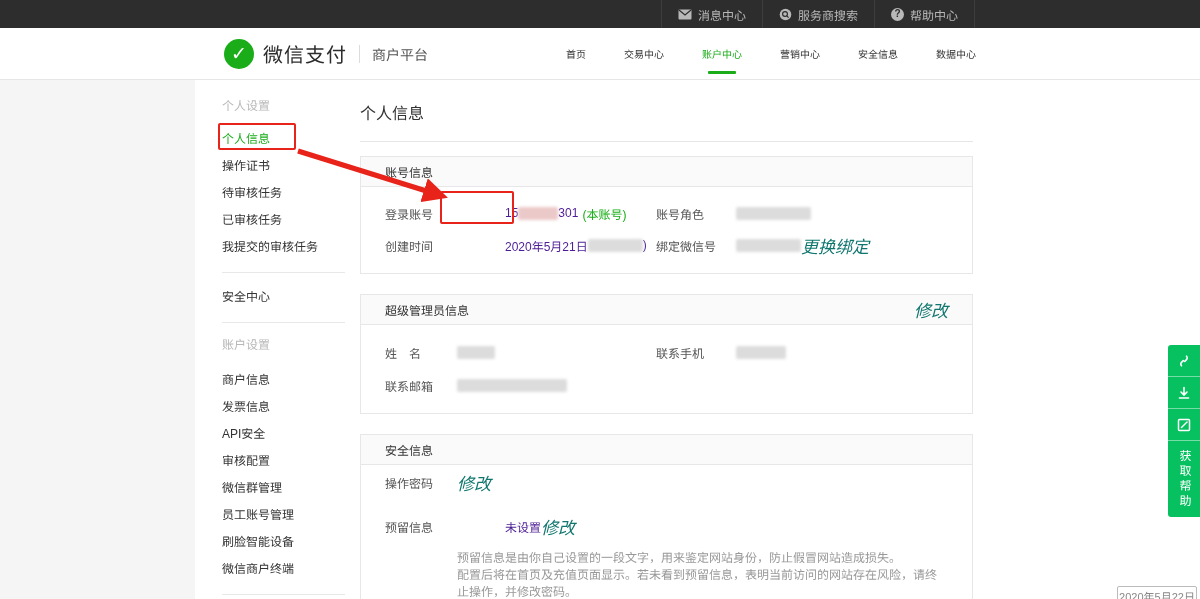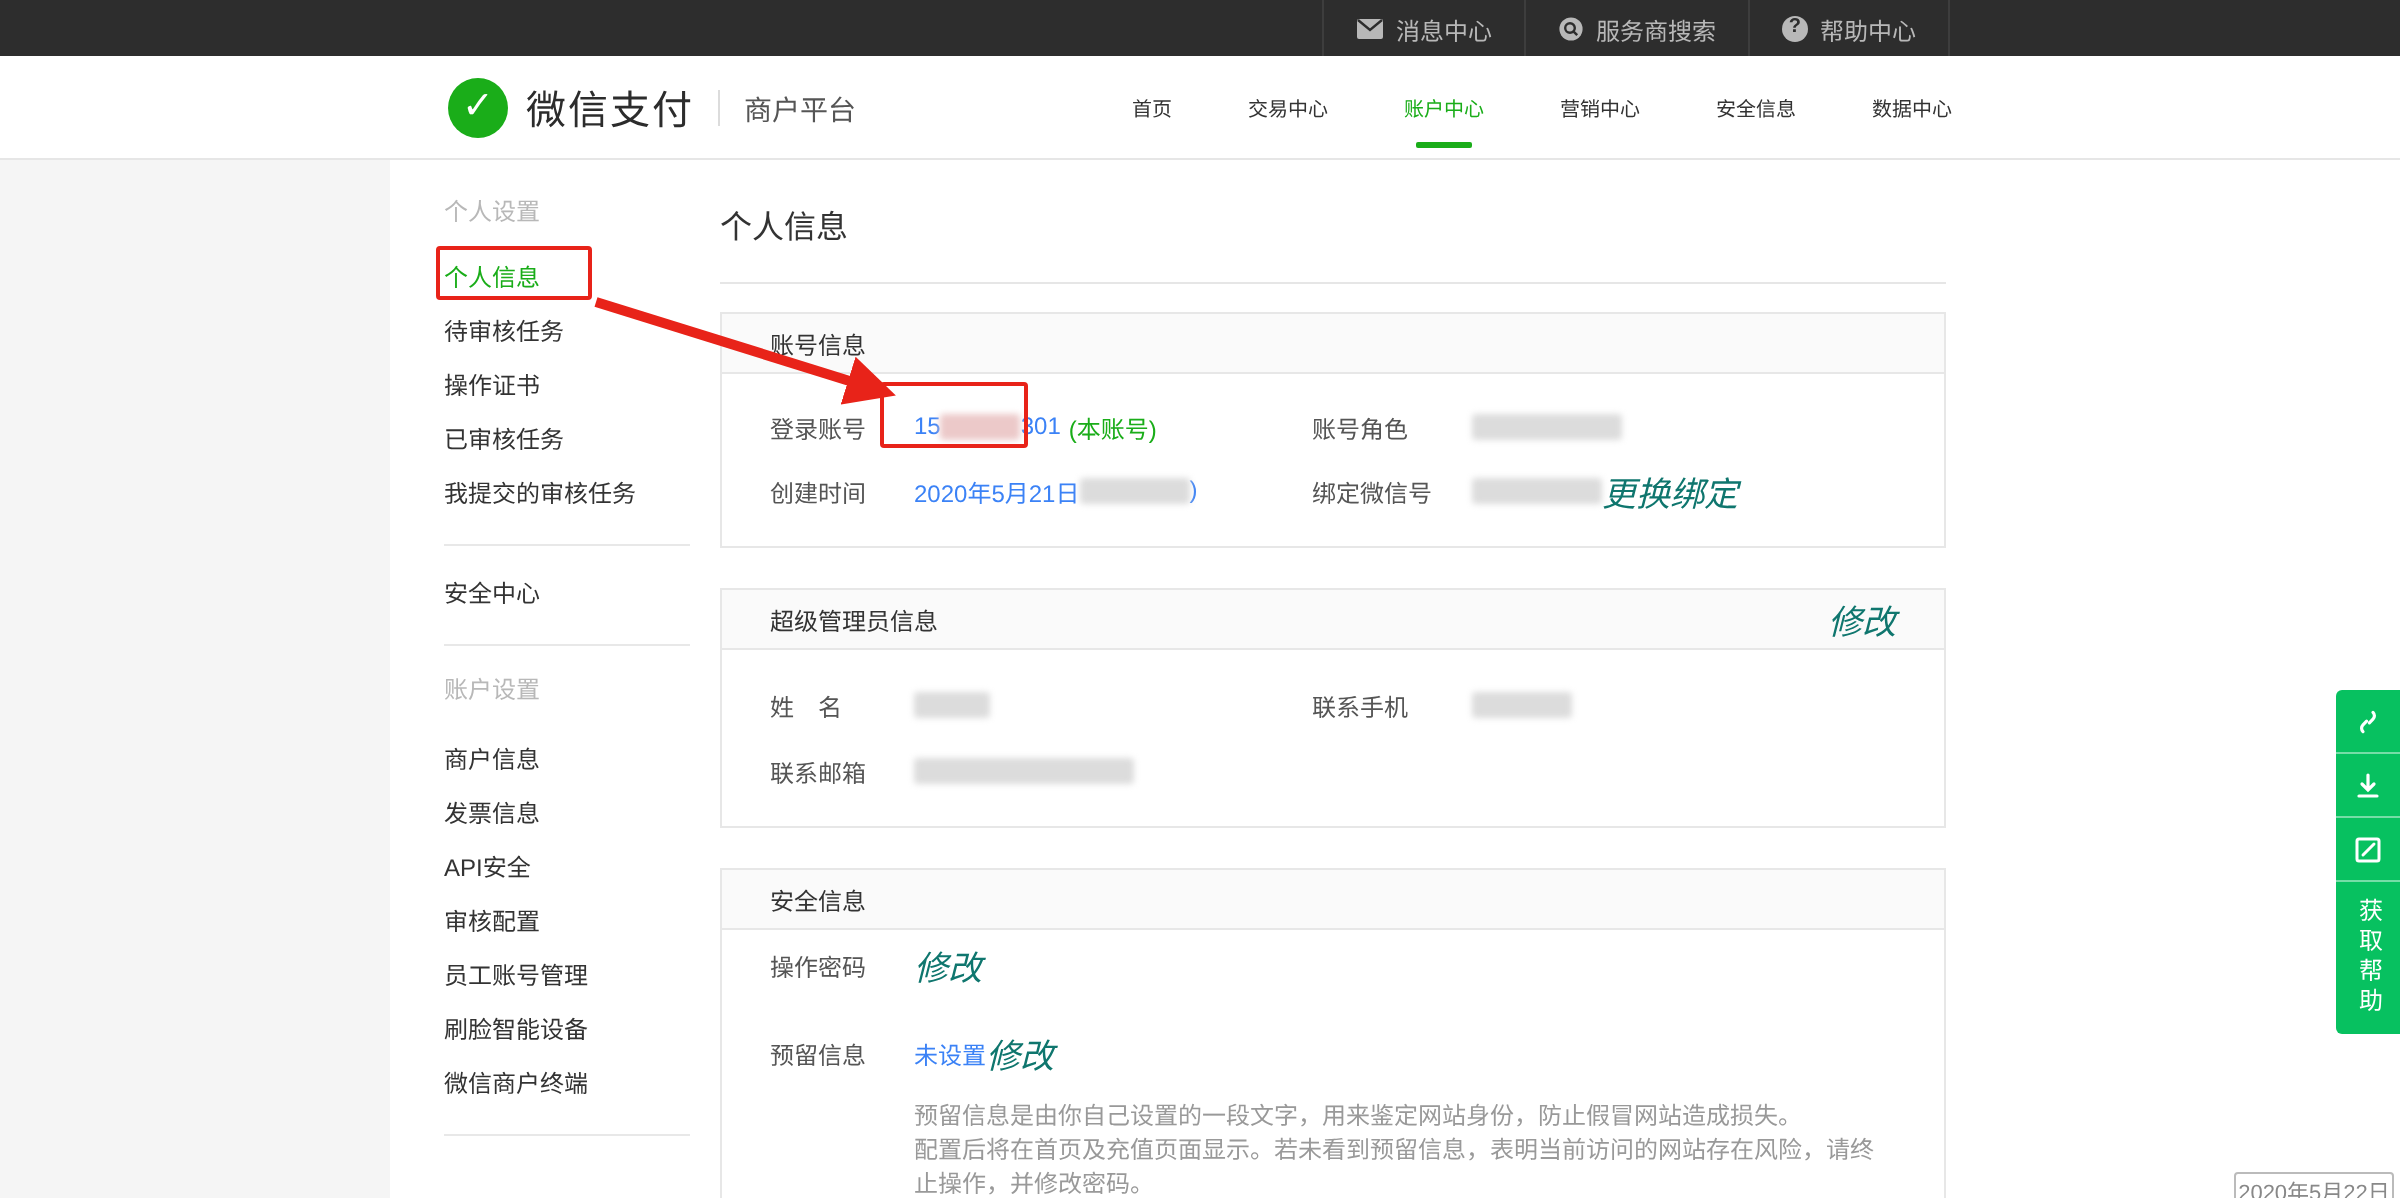--- a/index.html
+++ b/index.html
@@ -74,21 +74,21 @@
   .card-body.cb-sec { padding-top:7px; }
 
   .row { display:flex; align-items:center; height:20px; margin-top:12px; }
   .row:first-child { margin-top:0; }
   .row-gap-lg { margin-top:24px; }
   .row2 { margin-top:13px; }
   .col-left { display:flex; align-items:center; width:271px; flex-shrink:0; }
   .col-right { display:flex; align-items:center; flex:1; }
   .lbl { width:72px; flex-shrink:0; font-size:12px; color:#555; }
   .lbl-r { width:80px; }
-  .val { font-size:12px; color:#3b82f6; display:flex; align-items:center; }
+  .val { font-size:12px; color:#4c1d95; display:flex; align-items:center;margin-left:48px; }
   .green-note { color:#1aad19; font-size:12px; margin-left:4px; }
   .link { color:#0f766e; font-size:17px; cursor:pointer; text-decoration:none;font-style:italic; }
 
   .redact { display:inline-block; height:13px; border-radius:2px; background:#dcdcdc; filter:blur(1.5px); }
   .redact.pink { background:#ecc9c9; }
   .r-w38 { width:38px; } .r-w40 { width:40px; } .r-w50 { width:50px; }
   .r-w55 { width:55px; } .r-w65 { width:65px; } .r-w75 { width:75px; } .r-w110 { width:110px; }
 
   .sec-desc { margin-left:72px; margin-top:14px; font-size:12px; color:#999; line-height:17px; }
 
@@ -166,32 +166,33 @@
       <div class="nav-item">数据中心</div>
     </div>
   </div>
 </div>
 
 <div class="left-gutter"></div>
 
 <div class="sidebar">
   <div class="sb-title">个人设置</div>
   <div class="sb-item active">个人信息</div>
+  <div class="sb-item">操作证书</div>
   <div class="sb-item">待审核任务</div>
-  <div class="sb-item">操作证书</div>
   <div class="sb-item">已审核任务</div>
   <div class="sb-item">我提交的审核任务</div>
   <div class="sb-divider"></div>
   <div class="sb-item">安全中心</div>
   <div class="sb-divider"></div>
   <div class="sb-title sb-title2">账户设置</div>
   <div class="sb-item">商户信息</div>
   <div class="sb-item">发票信息</div>
   <div class="sb-item">API安全</div>
   <div class="sb-item">审核配置</div>
+  <div class="sb-item">微信群管理</div>
   <div class="sb-item">员工账号管理</div>
   <div class="sb-item">刷脸智能设备</div>
   <div class="sb-item">微信商户终端</div>
   <div class="sb-divider"></div>
 </div>
 
 <div class="main">
   <h1 class="page-title">个人信息</h1>
   <div class="title-divider"></div>
 

